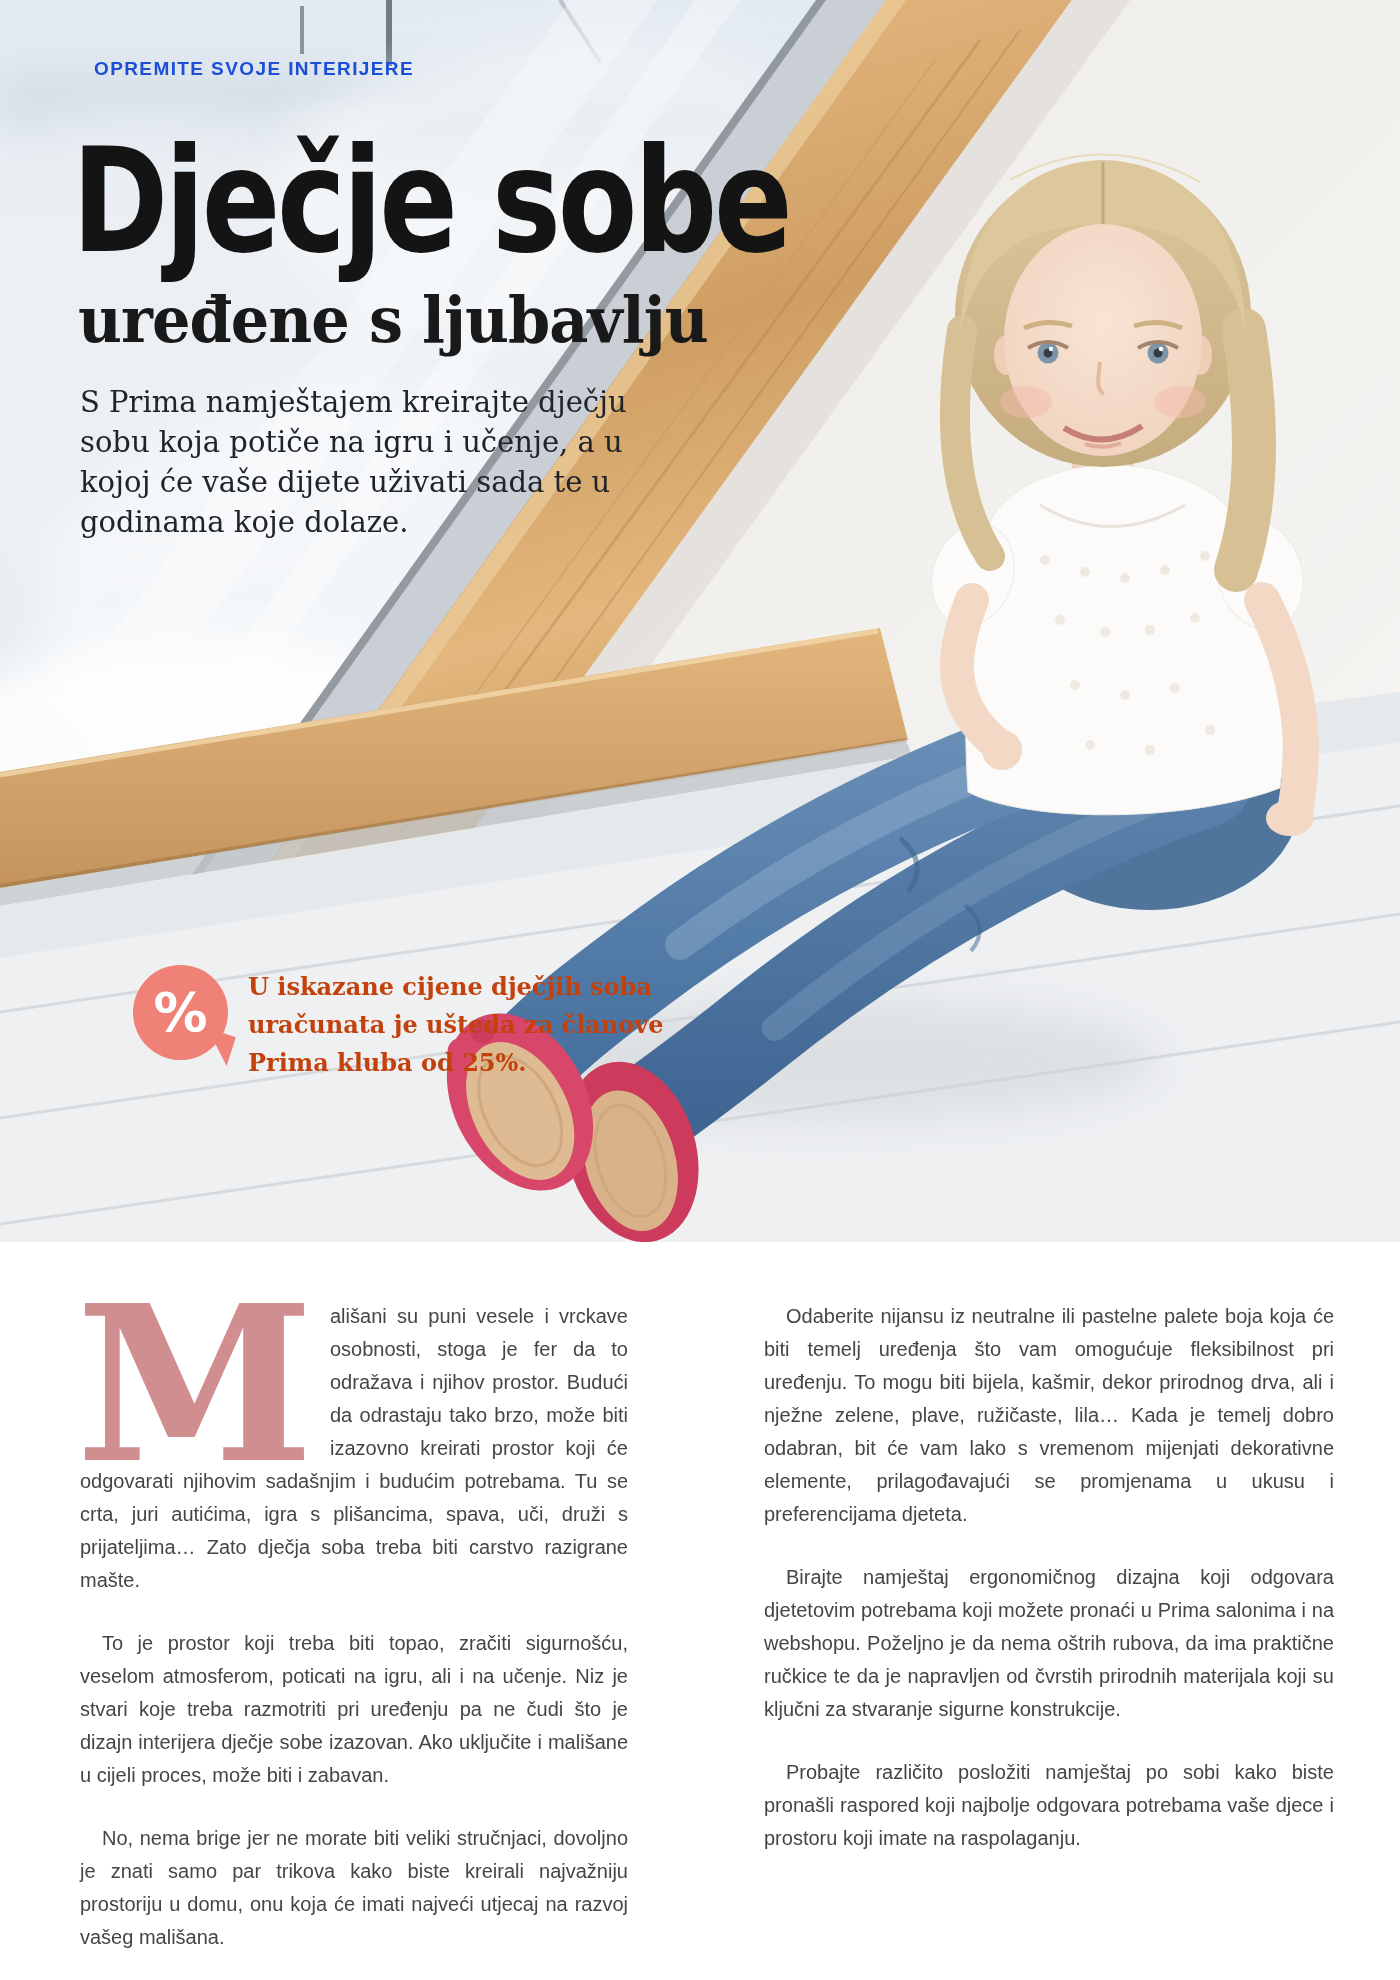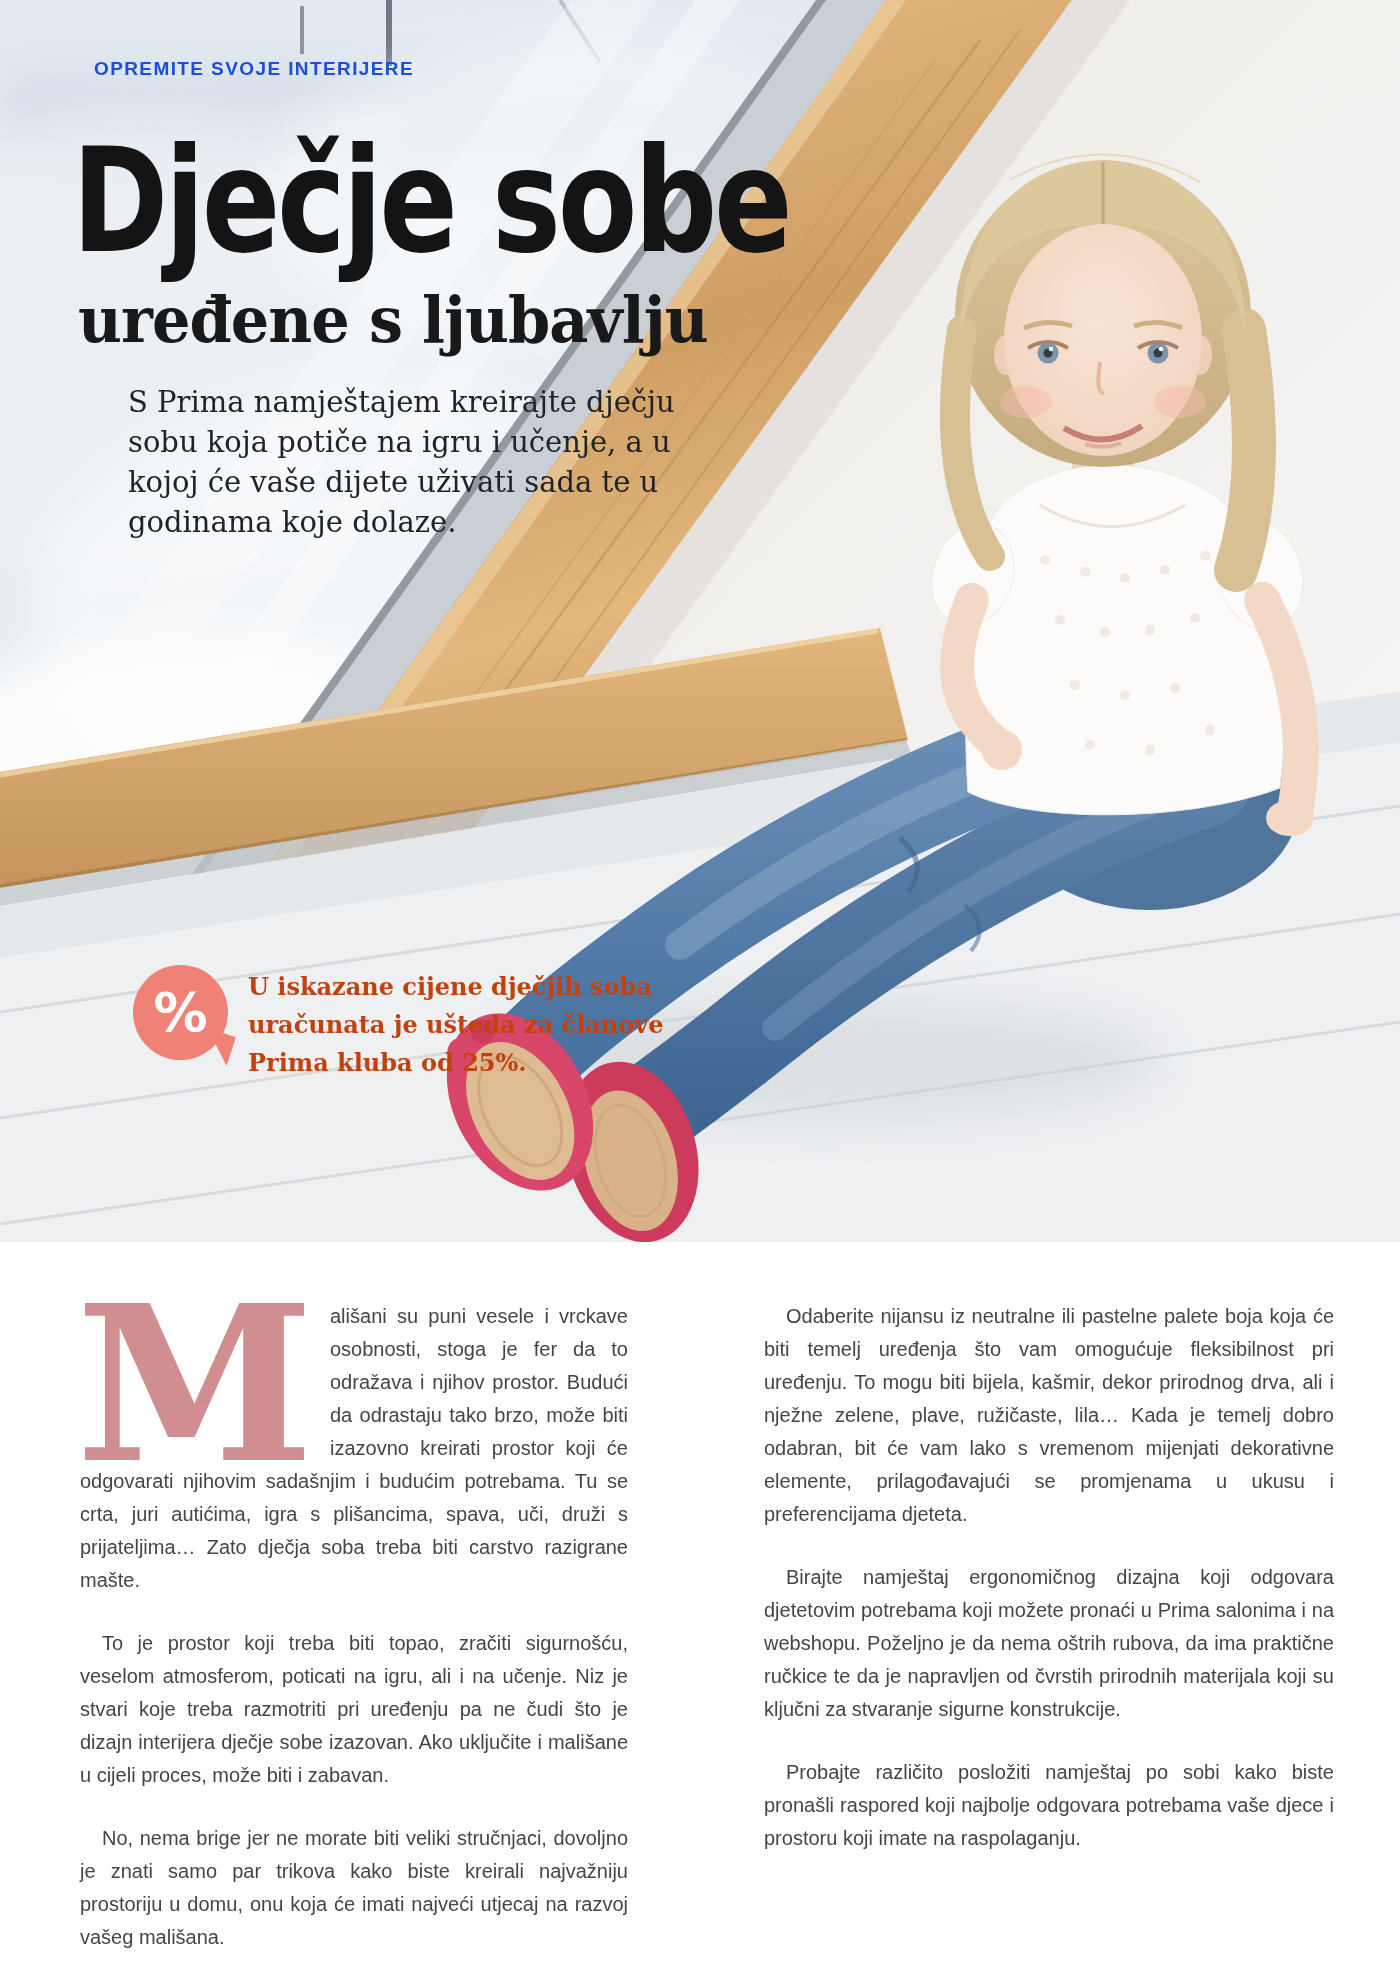--- a/index.html
+++ b/index.html
@@ -12,21 +12,21 @@
 
   .kicker{position:absolute;left:78px;top:58px;font-size:19px;font-weight:700;
           letter-spacing:1.4px;color:#1d4ed8;margin-left:16px;}
   .headline{position:absolute;left:72px;top:128px;font-family:"DejaVu Sans",sans-serif;
             font-weight:800;font-size:145px;line-height:1;color:#141414;letter-spacing:-4px;
             transform:scaleX(.80);transform-origin:left top;white-space:nowrap;}
   .subheadline{position:absolute;left:78px;top:286px;font-family:"DejaVu Serif",serif;
             font-weight:600;font-size:63px;line-height:1.1;color:#191919;letter-spacing:-1px;
             white-space:nowrap;transform:scaleX(.96);transform-origin:left top;}
   .intro{position:absolute;left:80px;top:382px;width:556px;font-family:"DejaVu Serif",serif;
-            font-size:29px;line-height:40px;color:#20242a;margin-left:48px;}
+            font-size:29px;line-height:40px;color:#20242a;}
 
   .badge{position:absolute;left:133px;top:965px;width:95px;height:95px;border-radius:50%;
          background:#ef8176;display:flex;align-items:center;justify-content:center;}
   .badge::after{content:"";position:absolute;right:-4px;bottom:-2px;width:0;height:0;
          border-left:30px solid transparent;border-top:30px solid #ef8176;
          transform:rotate(18deg);}
   .badge .pct{color:#ffffff;font-family:"DejaVu Sans",sans-serif;font-weight:800;
          font-size:54px;line-height:1;position:relative;z-index:2;}
   .badge-text{position:absolute;left:248px;top:968px;width:445px;
          font-family:"DejaVu Serif",serif;font-weight:700;font-size:24px;line-height:38px;

